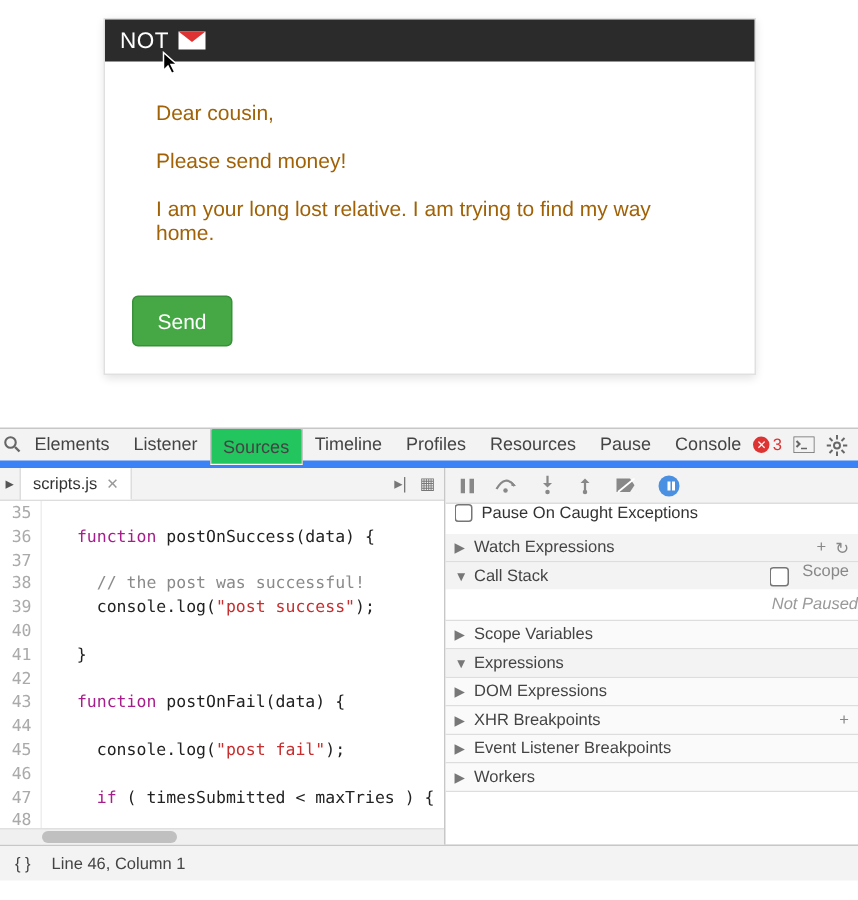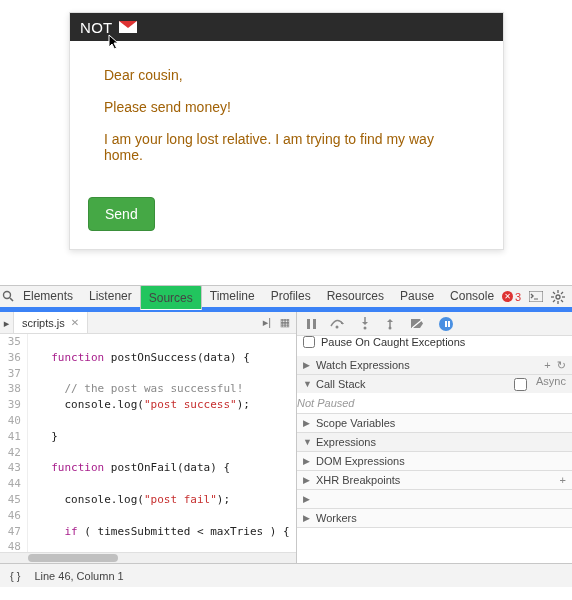--- a/index.html
+++ b/index.html
@@ -43,21 +43,21 @@
 .hthumb{position:absolute;left:28px;top:1px;width:90px;height:8px;background:#c0c0c0;border-radius:4px}
 .dbgbar{height:24px;background:#f3f3f3;border-bottom:1px solid #ddd;display:flex;align-items:center;gap:14px;padding:0 10px;color:#777}
 .dbg-i{cursor:pointer;display:flex;align-items:center}
 .pausebtn{width:14px;height:14px;border-radius:50%;background:#4a90e2;display:flex;align-items:center;justify-content:center}
 .pausebtn:before{content:"";width:2px;height:6px;background:#fff;box-shadow:3px 0 0 #fff}
 .panel{border-bottom:1px solid #ddd}
 .phdr{height:18px;display:flex;align-items:center;padding:0 6px;background:#f3f3f3;font-size:11px;color:#444;cursor:pointer;gap:4px}
 .phdr.lite{background:#fafafa}
 .tri{font-size:9px;color:#777;width:9px}
 .phdr-r{margin-left:auto;display:flex;gap:6px;color:#888}
-.msg{text-align:left;font-style:italic;color:#999;font-size:11px;padding:4px 0;background:#fff}
+.msg{text-align:right;font-style:italic;color:#999;font-size:11px;padding:4px 0;background:#fff}
 .chkrow{height:20px;display:flex;padding:0 6px;gap:6px;font-size:11px;background:#fff}
 .chkrow input{margin:0;width:12px;height:12px}
 .status{height:24px;border-top:1px solid #c7c7c7;background:#f3f3f3;display:flex;align-items:center;padding:0 10px;gap:14px;font-size:11px;color:#444}
 svg{display:block}
 </style>
 </head>
 <body>
 
 <div class="app">
   <div class="card">
@@ -240,21 +240,21 @@
               <span>↻</span>
             </span>
         </div>
       </div>
       <div class="panel">
         <div class="phdr">
           <span class="tri">▼</span>
           <span>Call Stack</span>
           <span class="phdr-r">
               <input type="checkbox" style=""> 
-              <span>Async</span>
+              <span>Scope</span>
             </span>
         </div>
         <div class="msg">Not Paused</div>
       </div>
       <div class="panel">
           <div class="phdr lite">
             <span class="tri">▶</span>
             <span>Scope Variables</span>
           </div>
         </div>
@@ -275,20 +275,21 @@
             <span class="tri">▶</span>
             <span>XHR Breakpoints</span>
             <span class="phdr-r">
               <span>+</span>
             </span>
           </div>
         </div>
       <div class="panel">
           <div class="phdr lite">
             <span class="tri">▶</span>
+            <span>Event Listener Breakpoints</span>
           </div>
         </div>
       <div class="panel">
           <div class="phdr lite">
             <span class="tri">▶</span>
             <span>Workers</span>
           </div>
         </div>
     </div>
   </div>

